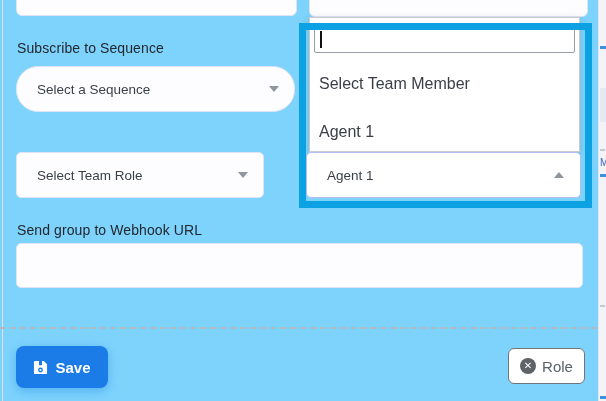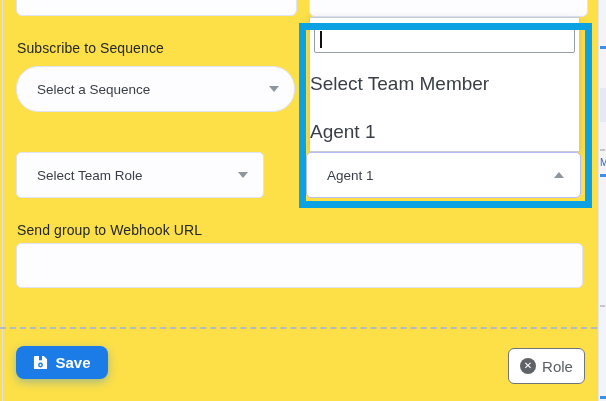--- a/index.html
+++ b/index.html
@@ -1,17 +1,17 @@
 <!DOCTYPE html>
 <html><head>
 <meta charset="utf-8">
 <style>
   html,body{margin:0;padding:0;background:#fff;}
   #screen{
-    position:relative;width:606px;height:401px;overflow:hidden;background:#fde047;
+    position:relative;width:606px;height:401px;overflow:hidden;background:#7dd3fc;
     font-family:"Liberation Sans","DejaVu Sans",sans-serif;color:#212529;
   }
   .abs{position:absolute;}
   
   .panel-edge{left:2px;top:0;width:1px;height:401px;background:#dcdff0;}
   
   .ghost-input{background:#fdfdff;border:1px solid #dfe3f4;border-radius:6px;}
   
   .field-label{font-size:14px;color:#23272e;letter-spacing:.1px;}
   
@@ -36,39 +36,39 @@
   }
   .dd-search{
     position:absolute;left:4px;top:8px;width:261px;height:27px;box-sizing:border-box;
     border:1px solid #989ea4;border-radius:2px;background:#fff;padding:0 6px;
     font-size:13px;color:#212529;outline:none;
     font-family:"Liberation Sans","DejaVu Sans",sans-serif;
   }
   .dd-caret-bar{position:absolute;left:10px;top:13px;width:1.5px;height:17px;background:#111;}
   .dd-option{
     position:absolute;left:0;width:100%;height:28px;display:flex;align-items:center;
-    padding-left:0;box-sizing:border-box;font-size:19px;color:#3a3f47;cursor:pointer;
+    padding-left:9px;box-sizing:border-box;font-size:16px;color:#3a3f47;cursor:pointer;
   }
   
   .select-focused{
     left:306px;top:152px;width:275px;height:46px;background:#fff;
     border:1.5px solid #b6bcf5;border-radius:5px;box-sizing:border-box;
     display:flex;align-items:center;justify-content:space-between;
     padding:0 16px 0 20px;cursor:pointer;
   }
   .select-focused .val{font-size:13.5px;color:#3a3f47;}
   
   .annotation-rect{
     left:299px;top:23px;width:293px;height:185px;box-sizing:border-box;
     border:7px solid #0ba1e2;background:transparent;pointer-events:none;
   }
   
   .dashed-divider{left:0;top:327px;width:597px;height:0;border-top:2px dashed #b4bac0;}
   .btn-save{
-    left:16px;top:346px;width:92px;height:33px;border:none;border-radius:8px;
+    left:16px;top:346px;width:92px;height:42px;border:none;border-radius:8px;
     background:#1b7ce8;color:#fff;font-size:15px;font-weight:700;cursor:pointer;
     display:flex;align-items:center;justify-content:center;gap:7px;
     box-shadow:0 3px 10px rgba(27,124,232,.40);
     font-family:"Liberation Sans","DejaVu Sans",sans-serif;
   }
   .btn-close{
     left:508px;top:348px;width:77px;height:36px;border:1px solid #70757c;border-radius:6px;
     background:#fff;color:#5a6066;font-size:15px;cursor:pointer;
     display:flex;align-items:center;justify-content:center;gap:6px;
     font-family:"Liberation Sans","DejaVu Sans",sans-serif;

